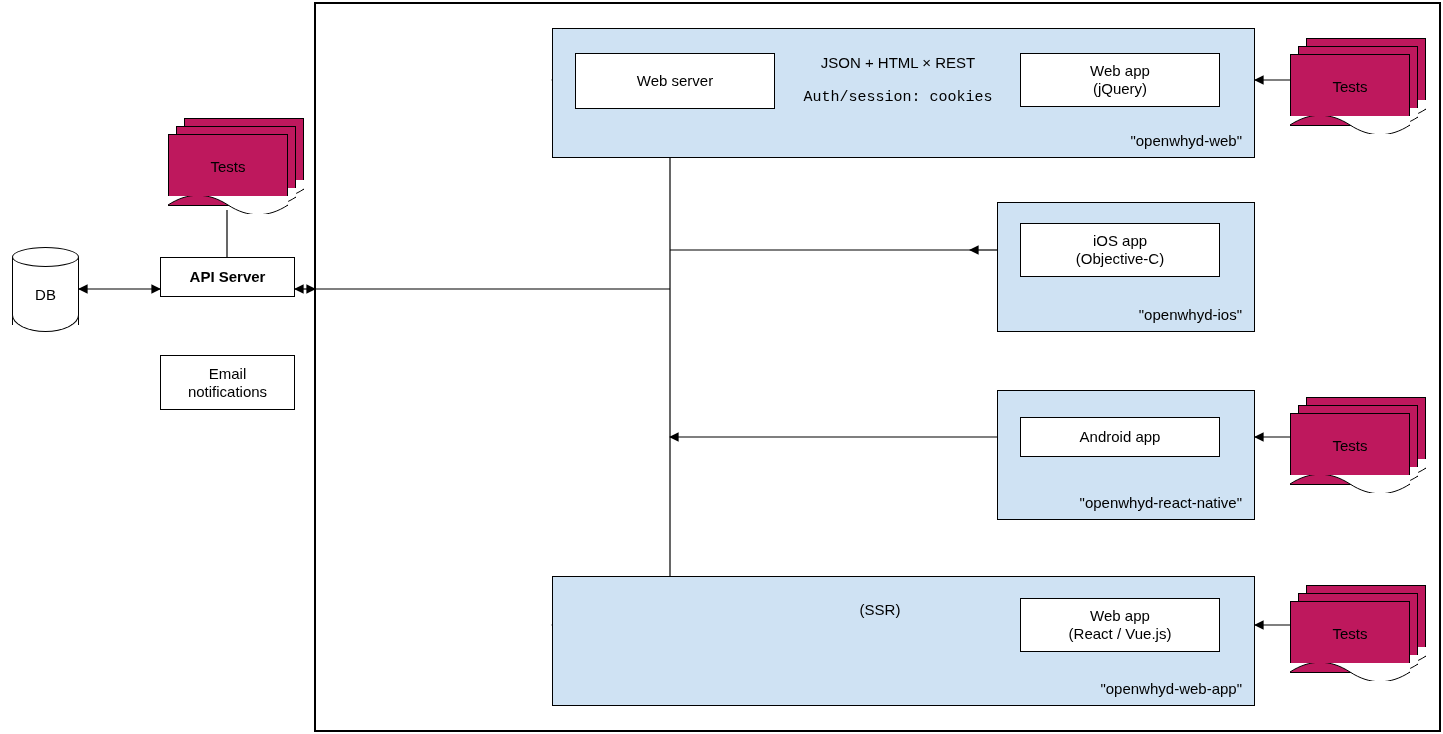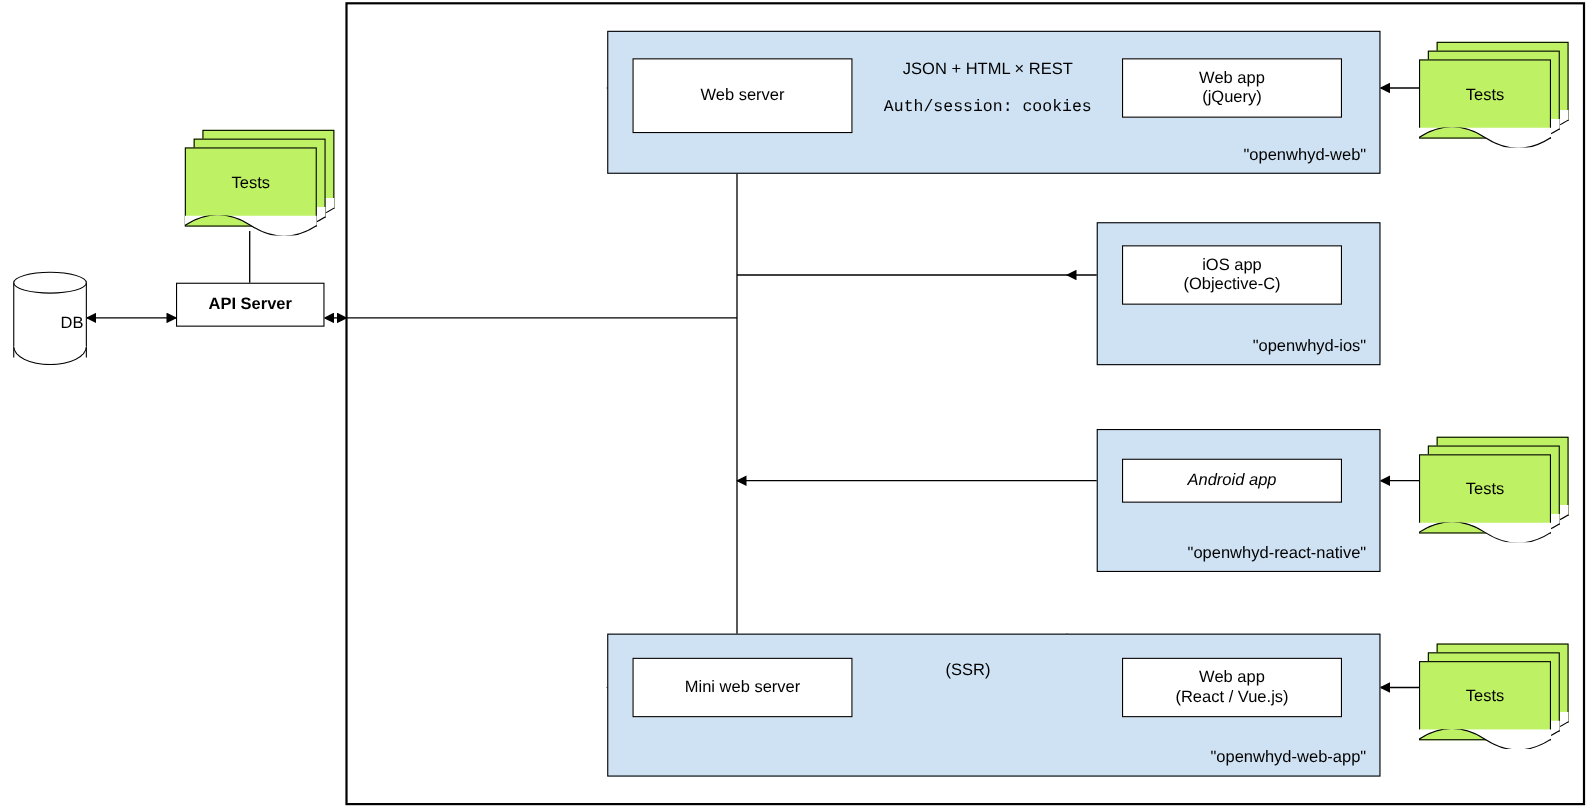--- a/index.html
+++ b/index.html
@@ -85,21 +85,21 @@
     transform: translate(-50%, -50%);
   }
   
   .tests-stack {
     position: absolute;
   }
   .doc {
     position: absolute;
     width: 120px;
     height: 72px;
-    background: #bef264;
+    background: #be185d;
     border: 1px solid #000;
     box-sizing: border-box;
   }
   .doc .tear {
     position: absolute;
     left: -1px;
     bottom: -9px;
     width: 120px;
     height: 18px;
   }
@@ -158,21 +158,21 @@
 
     <line x1="1290" y1="80" x2="1255" y2="80" stroke="#000" stroke-width="1.2" marker-end="url(#ah)"></line>
     <line x1="1290" y1="437" x2="1255" y2="437" stroke="#000" stroke-width="1.2" marker-end="url(#ah)"></line>
     <line x1="1290" y1="625" x2="1255" y2="625" stroke="#000" stroke-width="1.2" marker-end="url(#ah)"></line>
 
     <line x1="1255" y1="80" x2="1220" y2="80" stroke="#000" stroke-width="1.2" marker-end="url(#ah)"></line>
     <line x1="1255" y1="437" x2="1220" y2="437" stroke="#000" stroke-width="1.2" marker-end="url(#ah)"></line>
     <line x1="1255" y1="625" x2="1220" y2="625" stroke="#000" stroke-width="1.2" marker-end="url(#ah)"></line>
   </svg>
 
-  <div class="db" style="left:12px; top:247px; width:67px; height:85px;padding-left:40px;">
+  <div class="db" style="left:12px; top:247px; width:67px; height:85px;">
     <div class="db-body" style="left:0; top:10px; width:67px; height:68px;"></div>
     <div class="db-bottom" style="left:0; top:68px; width:67px; height:17px;"></div>
     <div class="db-ellipse" style="left:0; top:0; width:67px; height:20px;"></div>
     <div class="db-text">DB</div>
   </div>
 
   <div class="tests-stack" style="left:168px; top:118px;">
     <div class="doc" style="left:16px; top:0;">
       <div class="tear">
           <svg width="120" height="18">
@@ -197,54 +197,55 @@
           </svg>
         </div>
       <div class="tests-text">Tests</div>
     </div>
   </div>
 
   <div class="box" style="left:160px; top:257px; width:135px; height:40px;font-weight:bold;">
     <span>API Server</span>
   </div>
 
+  <div class="box" style="left:160px; top:355px; width:135px; height:55px; white-space:pre-line;">
+    <span>Email
+notifications</span>
+  </div>
 
   <div class="panel" style="left:552px; top:28px; width:703px; height:130px;">
     <div class="panel-label">"openwhyd-web"</div>
   </div>
-  <div class="box" style="left:575px; top:53px; width:200px; height:68px;">
+  <div class="box" style="left:575px; top:53px; width:200px; height:56px;">
     <span>Web server</span>
   </div>
   <div class="box" style="left:1020px; top:53px; width:200px; height:54px; white-space:pre-line;">
     <span>Web app
 (jQuery)</span>
   </div>
   <div class="label" style="left:898px; top:63px;">JSON + HTML × REST</div>
   <div class="label" style="left:898px; top:98px;font-family:Liberation Mono, monospace;">Auth/session: cookies</div>
 
   <div class="panel" style="left:997px; top:202px; width:258px; height:130px;">
     <div class="panel-label">"openwhyd-ios"</div>
   </div>
   <div class="box" style="left:1020px; top:223px; width:200px; height:54px; white-space:pre-line;justify-content:center;">
     <span>iOS app
 (Objective-C)</span>
   </div>
 
   <div class="panel" style="left:997px; top:390px; width:258px; height:130px;">
     <div class="panel-label">"openwhyd-react-native"</div>
   </div>
-  <div class="box" style="left:1020px; top:417px; width:200px; height:40px;font-style:italic;">
+  <div class="box" style="left:1020px; top:417px; width:200px; height:40px;">
     <span>Android app</span>
   </div>
 
   <div class="panel" style="left:552px; top:576px; width:703px; height:130px;">
     <div class="panel-label">"openwhyd-web-app"</div>
-  </div>
-  <div class="box" style="left:575px; top:598px; width:200px; height:54px;">
-    <span>Mini web server</span>
   </div>
   <div class="box" style="left:1020px; top:598px; width:200px; height:54px; white-space:pre-line;">
     <span>Web app
 (React / Vue.js)</span>
   </div>
   <div class="label" style="left:880px; top:610px;">(SSR)</div>
 
   <div class="tests-stack" style="left:1290px; top:38px;">
     <div class="doc" style="left:16px; top:0;">
         <div class="tear">

